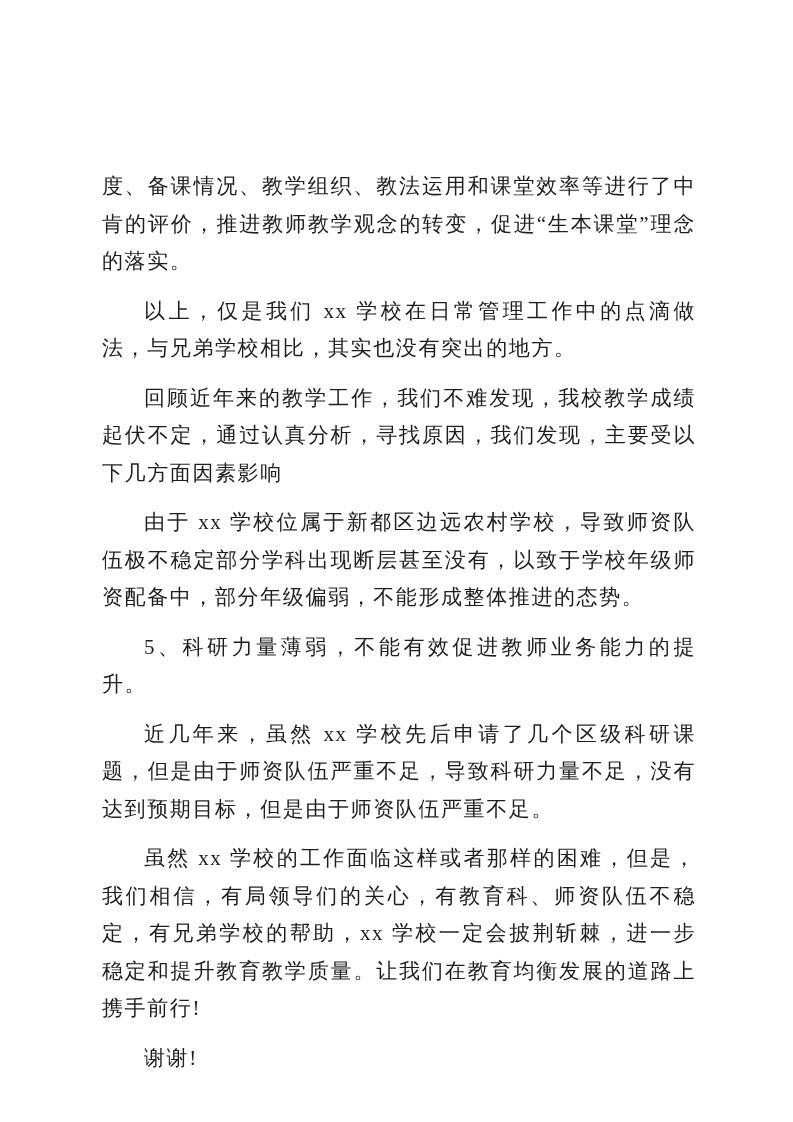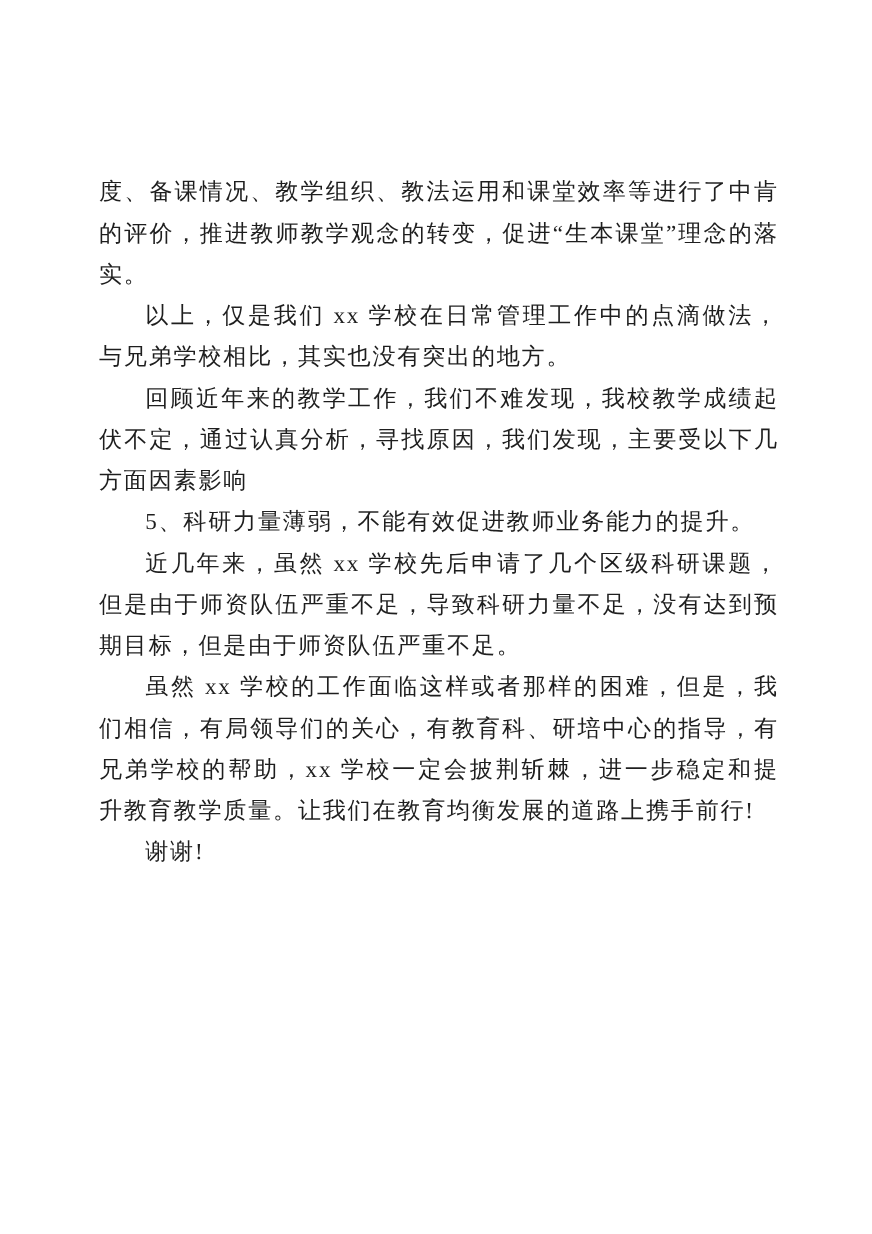--- a/index.html
+++ b/index.html
@@ -16,39 +16,40 @@
     font-family: "Liberation Serif", "DejaVu Serif", serif;
     color: #1e1e1e;
   }
   .content {
     position: absolute;
     left: 90px;
     top: 156px;
     width: 618px;
   }
   .content p {
-    margin: 0;
+    margin: 12px;
     padding: 0;
     font-size: 21px;
     line-height: 37.5px;
     letter-spacing: 1.6px;
     text-align: justify;
     text-justify: inter-ideograph;
     word-break: break-all;
   }
   .content p.indent {
     text-indent: 2em;
   }
 </style>
 </head>
 <body>
 
 <div class="page">
   <div class="content">
     <p>度、备课情况、教学组织、教法运用和课堂效率等进行了中肯的评价，推进教师教学观念的转变，促进“生本课堂”理念的落实。</p>
     <p class="indent">以上，仅是我们 xx 学校在日常管理工作中的点滴做法，与兄弟学校相比，其实也没有突出的地方。</p>
     <p class="indent">回顾近年来的教学工作，我们不难发现，我校教学成绩起伏不定，通过认真分析，寻找原因，我们发现，主要受以下几方面因素影响</p>
+    <p class="indent">由于 xx 学校位属于新都区边远农村学校，导致师资队伍极不稳定部分学科出现断层甚至没有，以致于学校年级师资配备中，部分年级偏弱，不能形成整体推进的态势。</p>
     <p class="indent">5、科研力量薄弱，不能有效促进教师业务能力的提升。</p>
     <p class="indent">近几年来，虽然 xx 学校先后申请了几个区级科研课题，但是由于师资队伍严重不足，导致科研力量不足，没有达到预期目标，但是由于师资队伍严重不足。</p>
-    <p class="indent">虽然 xx 学校的工作面临这样或者那样的困难，但是，我们相信，有局领导们的关心，有教育科、研培中心的指导，有兄弟学校的帮助，xx 学校一定会披荆斩棘，进一步稳定和提升教育教学质量。让我们在教育均衡发展的道路上携手前行!</p>
+    <p class="indent">虽然 xx 学校的工作面临这样或者那样的困难，但是，我们相信，有局领导们的关心，有教育科、师资队伍不稳定，有兄弟学校的帮助，xx 学校一定会披荆斩棘，进一步稳定和提升教育教学质量。让我们在教育均衡发展的道路上携手前行!</p>
     <p class="indent">谢谢!</p>
   </div>
 </div>
 
 </body></html>

